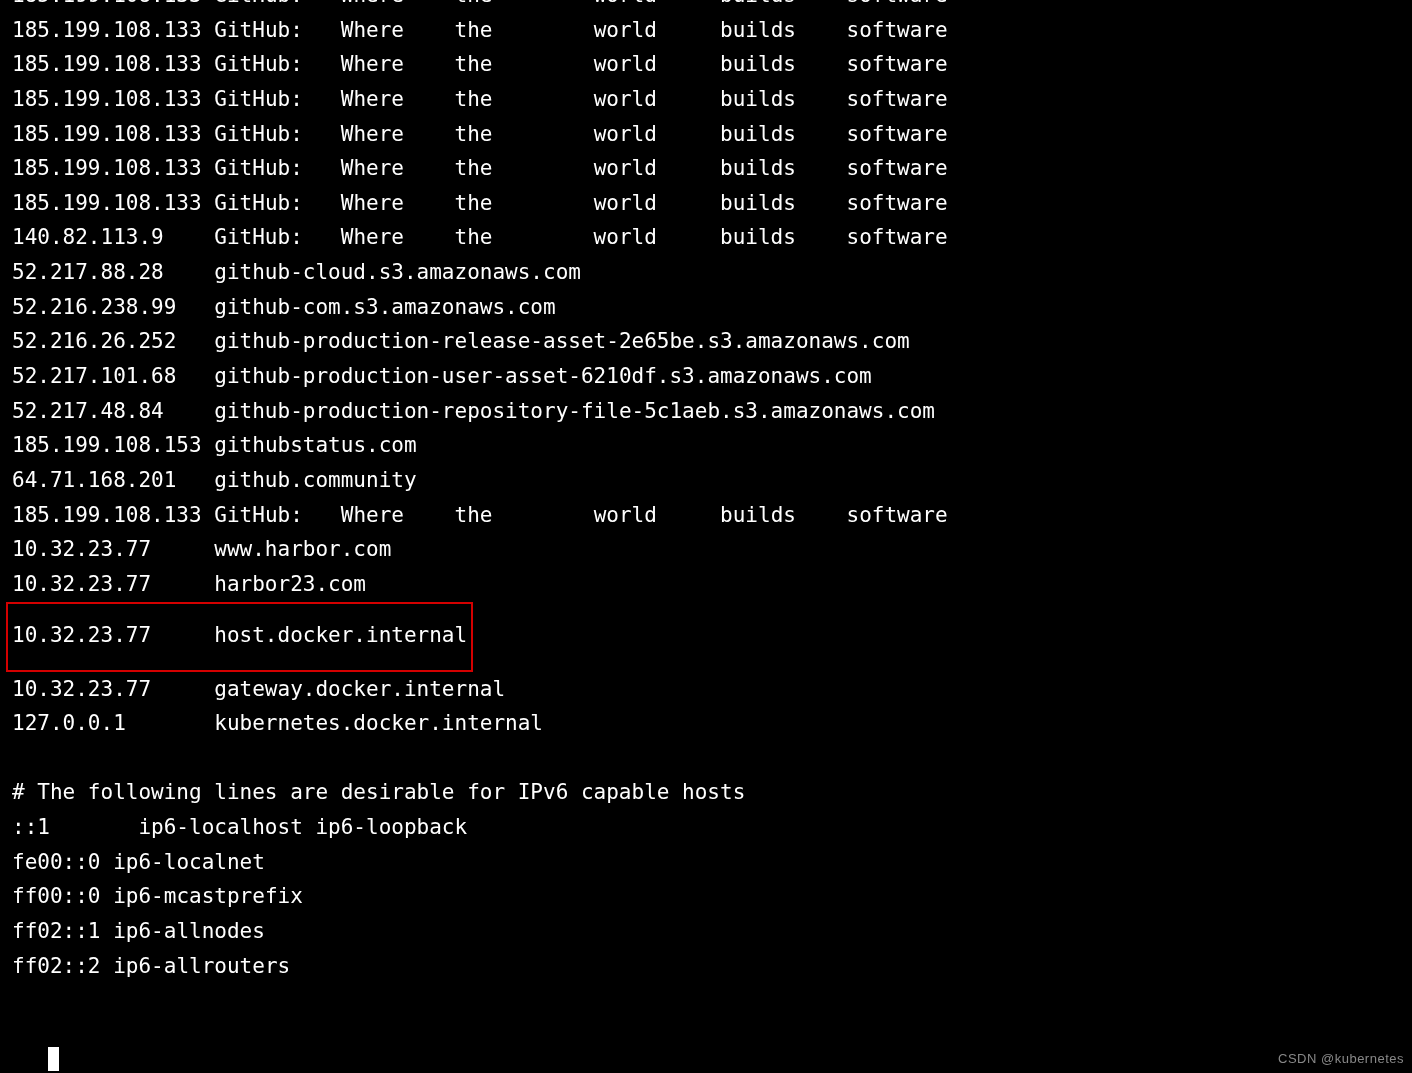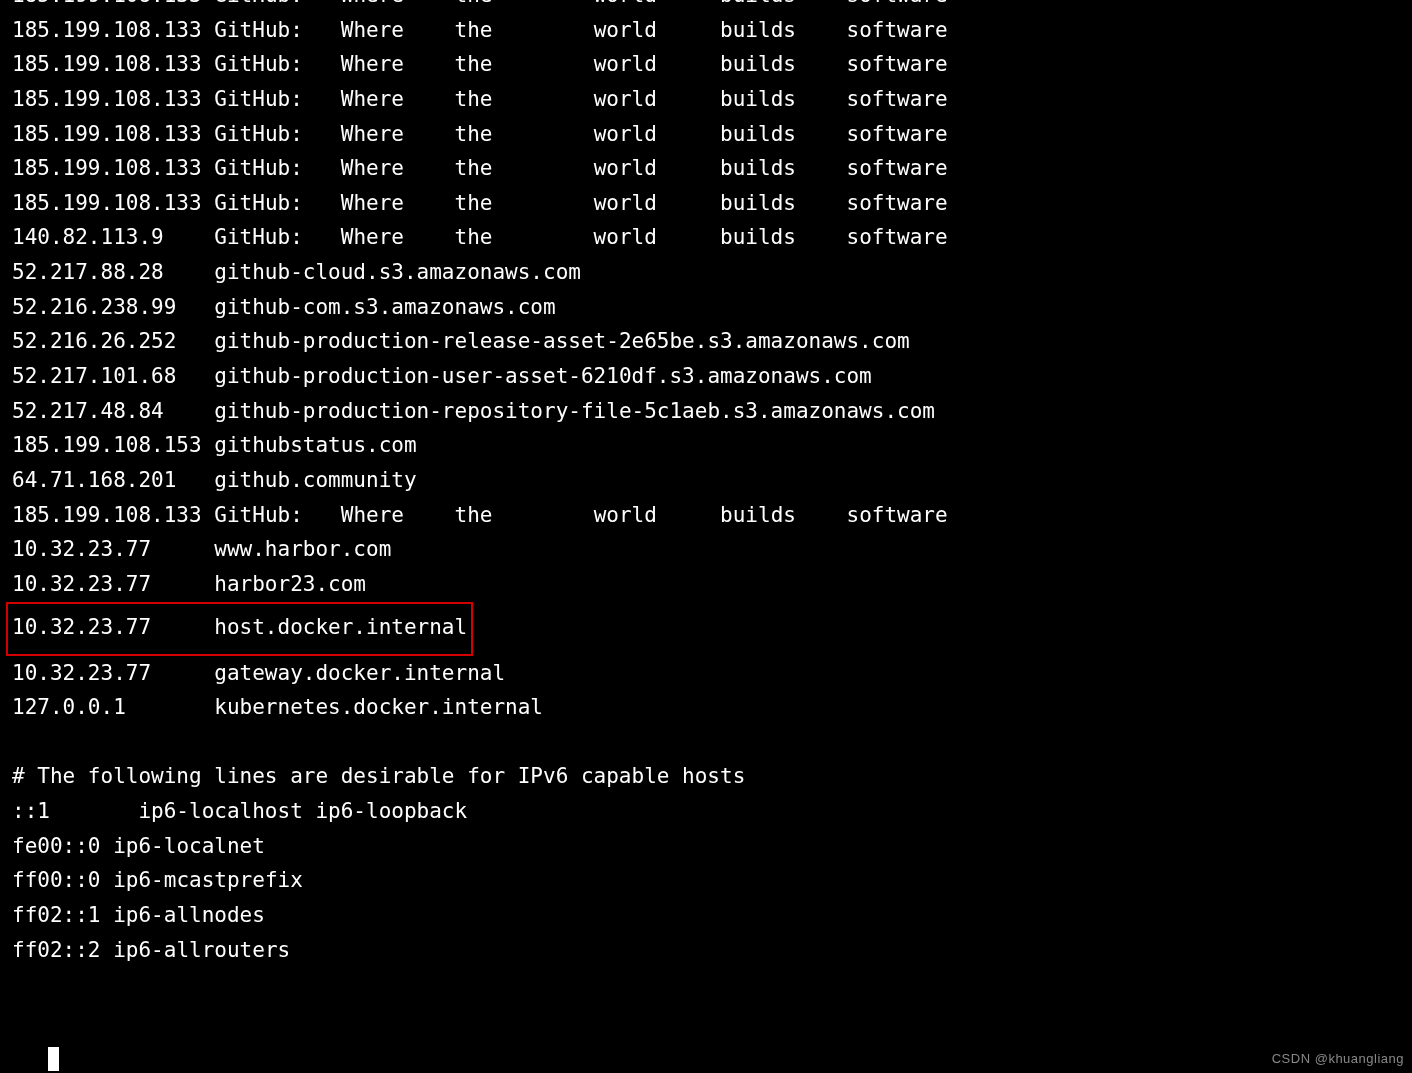--- a/index.html
+++ b/index.html
@@ -1,27 +1,27 @@
 <!DOCTYPE html>
 <html><head>
 <meta charset="utf-8">
 <style>
   html,body{margin:0;padding:0;background:#000;color:#fff;font-family:"Menlo","Consolas","DejaVu Sans Mono",monospace;font-size:21px;line-height:1.65;width:1412px;height:1073px;overflow:hidden}
   #term{padding:0 12px 0 12px;white-space:pre;position:relative;top:-22px}
   .line{display:block}
-  .hl{border:2.5px solid #d40000;display:inline-block;padding:8px 4px;margin-left:-6px;height:34px;line-height:30px;vertical-align:top}
+  .hl{border:2.5px solid #d40000;display:inline-block;padding:16px 4px;margin-left:-6px;height:34px;line-height:30px;vertical-align:top}
   .col-ip{display:inline-block;min-width:15ch}
   .col-ip2{display:inline-block;min-width:6ch}
   .seg{display:inline-block}
   .w0{min-width:9ch}
   .w1{min-width:8ch}
   .w2{min-width:10ch}
   .w3{min-width:9ch}
   .w4{min-width:9ch}
   #wm{position:absolute;right:8px;bottom:4px;color:#888;font-family:Arial,Helvetica,sans-serif;font-size:13px;letter-spacing:.5px}
   #cursor{display:inline-block;width:11px;height:24px;background:#fff;vertical-align:text-bottom;margin-left:20px;margin-top:6px}
 </style>
 </head>
 <body>
 
 <div id="term"><span class="line"><span class="col-ip">185.199.108.133</span> <span class="seg w0">GitHub:</span> <span class="seg w1">Where</span> <span class="seg w2">the</span> <span class="seg w3">world</span> <span class="seg w4">builds</span> <span class="seg">software</span></span><span class="line"><span class="col-ip">185.199.108.133</span> <span class="seg w0">GitHub:</span> <span class="seg w1">Where</span> <span class="seg w2">the</span> <span class="seg w3">world</span> <span class="seg w4">builds</span> <span class="seg">software</span></span><span class="line"><span class="col-ip">185.199.108.133</span> <span class="seg w0">GitHub:</span> <span class="seg w1">Where</span> <span class="seg w2">the</span> <span class="seg w3">world</span> <span class="seg w4">builds</span> <span class="seg">software</span></span><span class="line"><span class="col-ip">185.199.108.133</span> <span class="seg w0">GitHub:</span> <span class="seg w1">Where</span> <span class="seg w2">the</span> <span class="seg w3">world</span> <span class="seg w4">builds</span> <span class="seg">software</span></span><span class="line"><span class="col-ip">185.199.108.133</span> <span class="seg w0">GitHub:</span> <span class="seg w1">Where</span> <span class="seg w2">the</span> <span class="seg w3">world</span> <span class="seg w4">builds</span> <span class="seg">software</span></span><span class="line"><span class="col-ip">185.199.108.133</span> <span class="seg w0">GitHub:</span> <span class="seg w1">Where</span> <span class="seg w2">the</span> <span class="seg w3">world</span> <span class="seg w4">builds</span> <span class="seg">software</span></span><span class="line"><span class="col-ip">185.199.108.133</span> <span class="seg w0">GitHub:</span> <span class="seg w1">Where</span> <span class="seg w2">the</span> <span class="seg w3">world</span> <span class="seg w4">builds</span> <span class="seg">software</span></span><span class="line"><span class="col-ip">140.82.113.9</span> <span class="seg w0">GitHub:</span> <span class="seg w1">Where</span> <span class="seg w2">the</span> <span class="seg w3">world</span> <span class="seg w4">builds</span> <span class="seg">software</span></span><span class="line"><span class="col-ip">52.217.88.28</span> <span>github-cloud.s3.amazonaws.com</span></span><span class="line"><span class="col-ip">52.216.238.99</span> <span>github-com.s3.amazonaws.com</span></span><span class="line"><span class="col-ip">52.216.26.252</span> <span>github-production-release-asset-2e65be.s3.amazonaws.com</span></span><span class="line"><span class="col-ip">52.217.101.68</span> <span>github-production-user-asset-6210df.s3.amazonaws.com</span></span><span class="line"><span class="col-ip">52.217.48.84</span> <span>github-production-repository-file-5c1aeb.s3.amazonaws.com</span></span><span class="line"><span class="col-ip">185.199.108.153</span> <span>githubstatus.com</span></span><span class="line"><span class="col-ip">64.71.168.201</span> <span>github.community</span></span><span class="line"><span class="col-ip">185.199.108.133</span> <span class="seg w0">GitHub:</span> <span class="seg w1">Where</span> <span class="seg w2">the</span> <span class="seg w3">world</span> <span class="seg w4">builds</span> <span class="seg">software</span></span><span class="line"><span class="col-ip">10.32.23.77</span> <span>www.harbor.com</span></span><span class="line"><span class="col-ip">10.32.23.77</span> <span>harbor23.com</span></span><span class="line"><span class="hl"><span class="col-ip">10.32.23.77</span> <span>host.docker.internal</span></span></span><span class="line"><span class="col-ip">10.32.23.77</span> <span>gateway.docker.internal</span></span><span class="line"><span class="col-ip">127.0.0.1</span> <span>kubernetes.docker.internal</span></span><span class="line"> </span><span class="line"># The following lines are desirable for IPv6 capable hosts</span><span class="line"><span class="col-ip2">::1</span>    <span>ip6-localhost ip6-loopback</span></span><span class="line"><span class="">fe00::0</span> <span>ip6-localnet</span></span><span class="line"><span class="">ff00::0</span> <span>ip6-mcastprefix</span></span><span class="line"><span class="">ff02::1</span> <span>ip6-allnodes</span></span><span class="line"><span class="">ff02::2</span> <span>ip6-allrouters</span></span></div>
-<div id="wm">CSDN @khuangliang</div>
+<div id="wm">CSDN @kubernetes</div>
 <span id="cursor" style="position:absolute;left:28px;bottom:2px"></span>
 
 </body></html>

